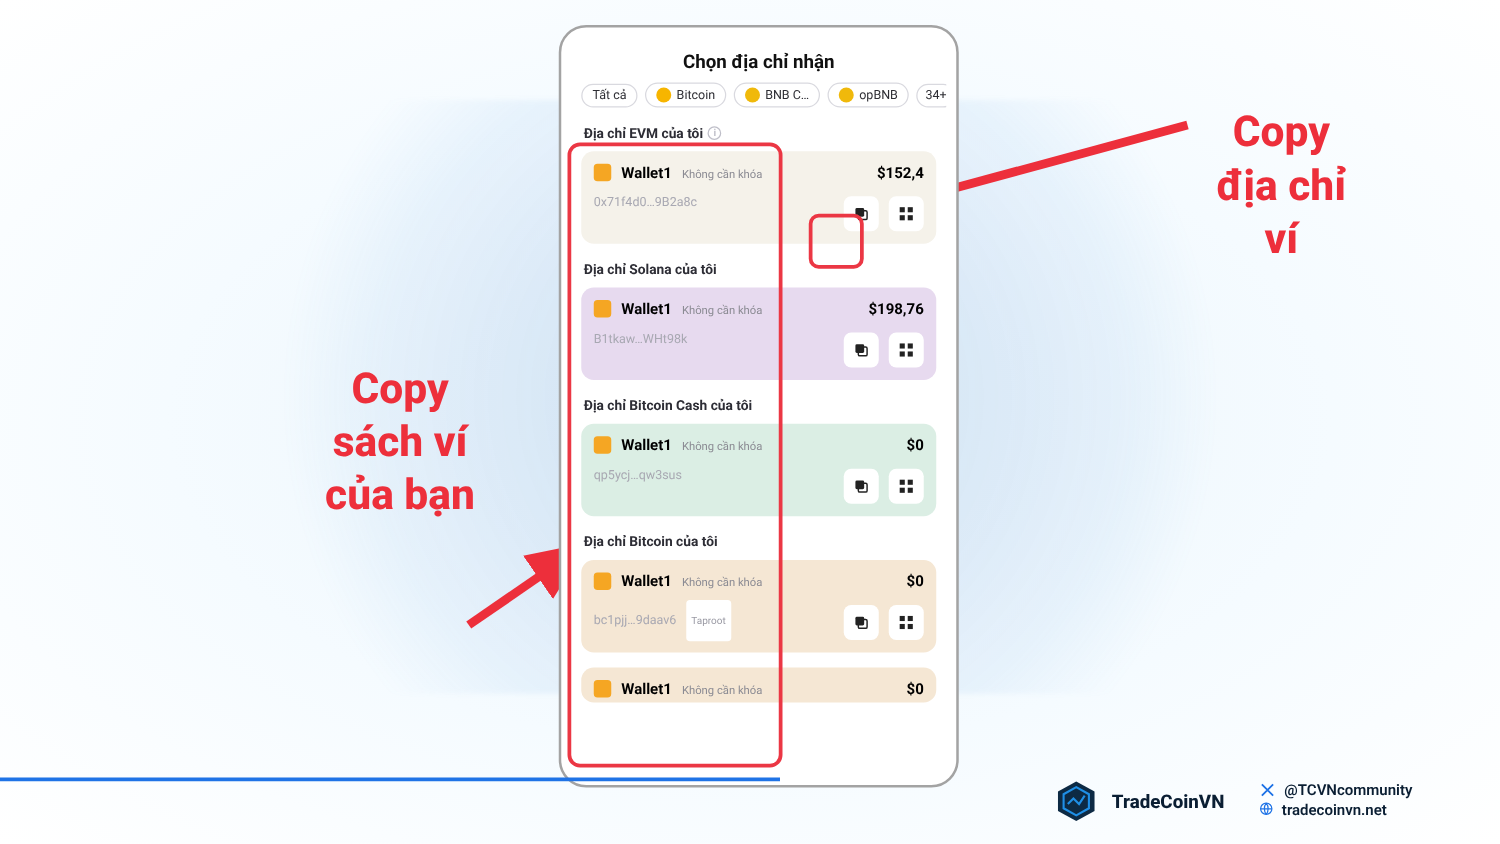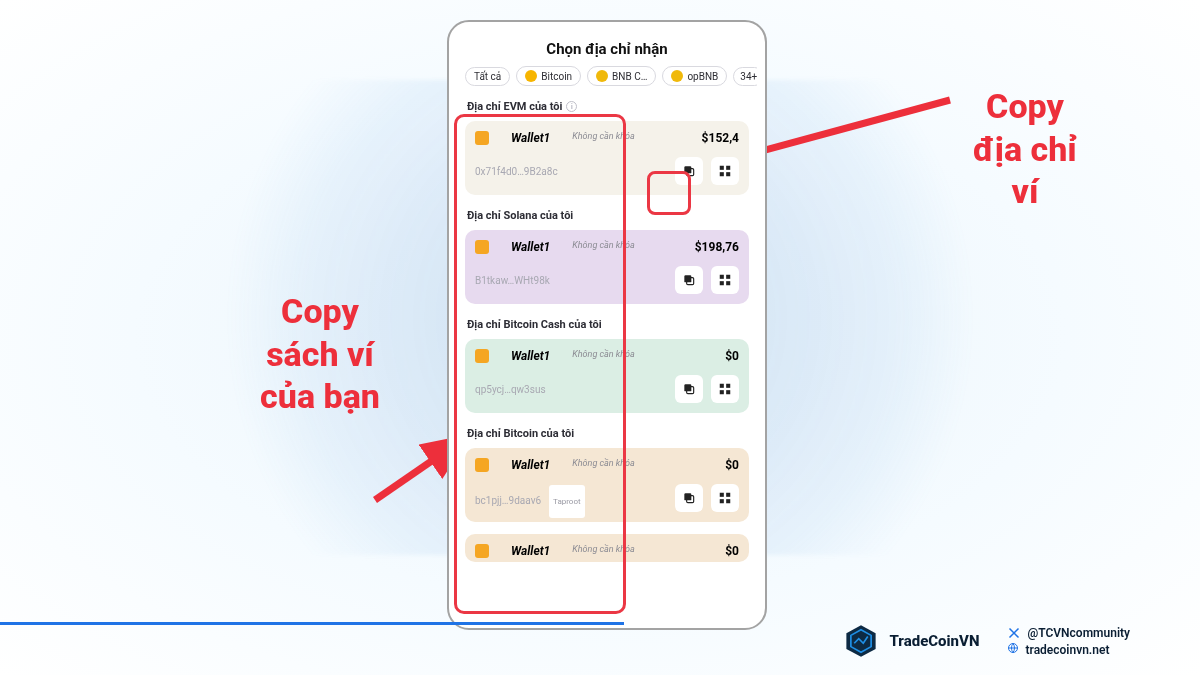--- a/index.html
+++ b/index.html
@@ -41,21 +41,21 @@
       gap: 28px;
       font-size: 13px;
     }
     .brand-left { display: flex; align-items: center; gap: 10px; }
     .brand-logo {
       width: 36px; height: 36px;
       display: flex; align-items: center; justify-content: center;
     }
     .brand-name { font-weight: 800; font-size: 15px; color: #0a1e33; }
     .brand-right { display: flex; flex-direction: column; gap: 2px; font-size: 12px; color: #0a1e33; font-weight: 600; }
-    .brand-right .row { display: flex; align-items: flex-end; gap: 6px; }
+    .brand-right .row { display: flex; align-items: flex-start; gap: 6px; }
     .brand-right .xicon { display: inline-flex; width: 14px; height: 14px; align-items: center; justify-content: center; color: #1f73e6; }
     .brand-right .globe { color: #1f73e6; font-size: 13px; }
 
     
     .phone {
       position: absolute;
       left: 447px; 
       top: 20px;
       width: 320px;
       height: 610px;
@@ -126,30 +126,29 @@
     .wallet-card.sol { background: #e7daef; }
     .wallet-card.bch { background: #dbeee4; }
     .wallet-card.btc { background: #f5e7d4; }
     .wallet-card.btc2 { background: #f5e7d4; }
 
     .wc-row1 {
       display: flex;
       align-items: center;
       justify-content: space-between;
     }
-    .wc-left { display: flex; align-items: flex-start; gap: 22px; font-style: italic; }
+    .wc-left { display: flex; align-items: flex-end; gap: 8px; }
     .wc-icon { width: 14px; height: 14px; background: #f5a623; border-radius: 3px; display:inline-block; }
     .wc-name { font-weight: 700; font-size: 12px; }
     .wc-sub { font-size: 9px; color: #8b8b93; }
     .wc-amount { font-size: 12px; font-weight: 700; }
 
     .wc-row2 {
       margin-top: 12px;
       display: flex;
-      align-items: center;
       justify-content: space-between;
     }
     .wc-addr { font-size: 10px; color: #a8a8b2; }
     .wc-tag { background: #fff; border-radius: 3px; padding: 12px 4px; font-size: 8px; color: #9a9aa4; margin-left: 4px; }
     .wc-actions { display: flex; gap: 8px; }
     .wc-btn {
       width: 28px; height: 28px;
       background: #fff;
       border-radius: 6px;
       display: inline-flex;

